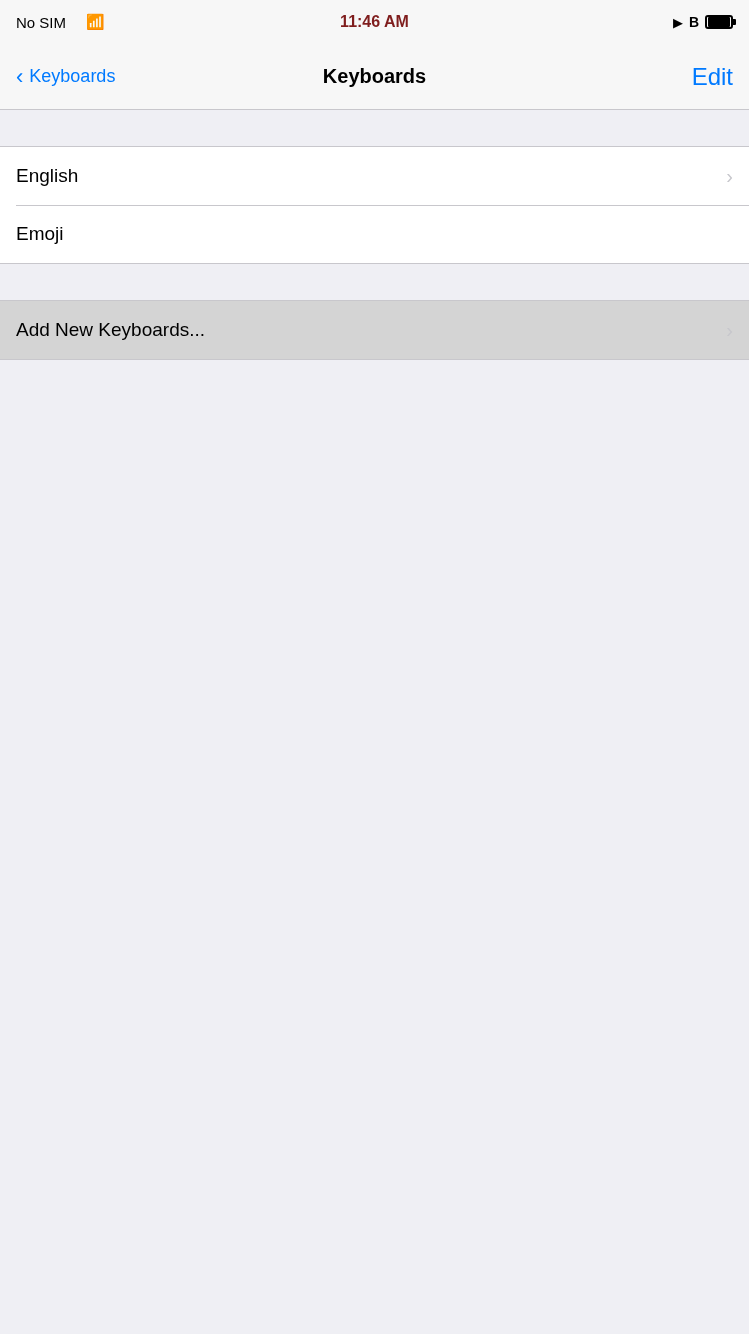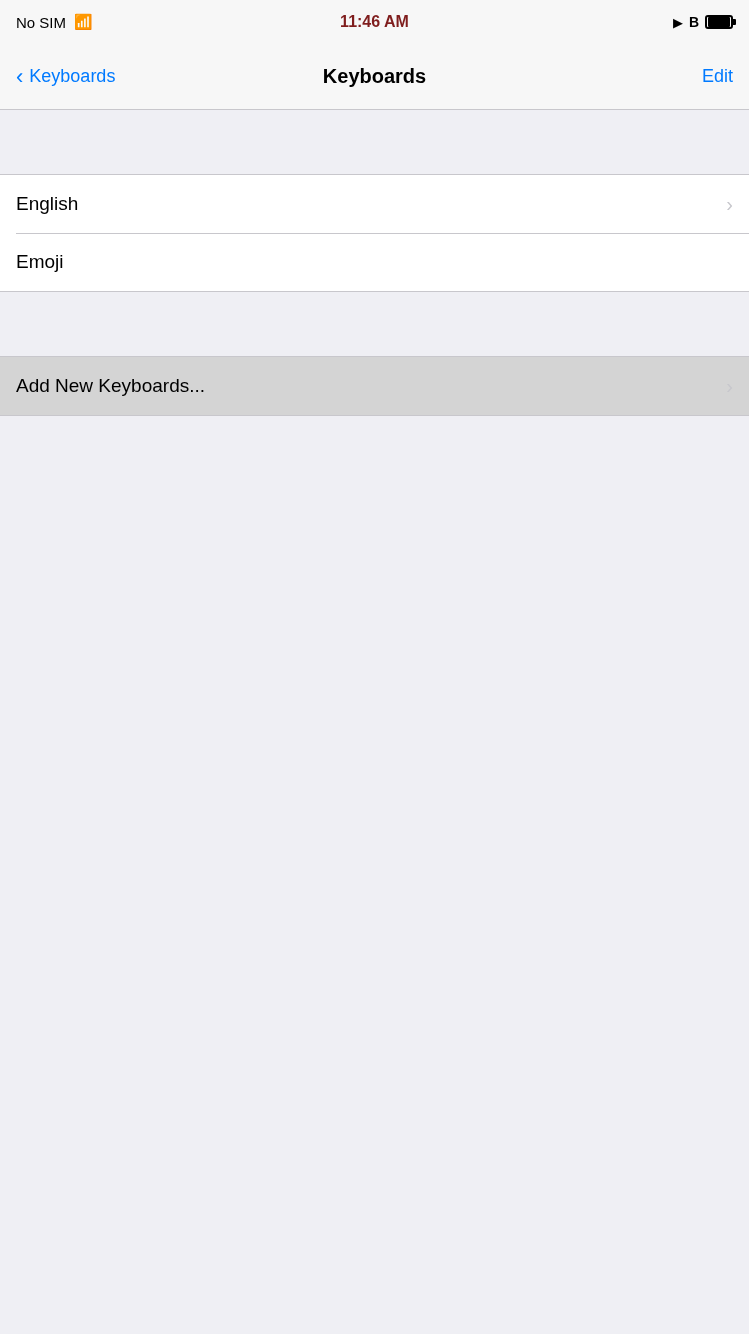--- a/index.html
+++ b/index.html
@@ -17,21 +17,21 @@
       display: flex;
       align-items: center;
       justify-content: space-between;
       height: 44px;
       padding: 0 16px;
       background-color: #f7f7f7;
     }
     .status-bar-left {
       display: flex;
       align-items: center;
-      gap: 8px;
+      gap: 20px;
       font-size: 15px;
       font-weight: 500;
       color: #000;
     }
     .status-bar-center {
       font-size: 16px;
       font-weight: 600;
       color: #7f1d1d;
       position: absolute;
       left: 50%;
@@ -96,36 +96,35 @@
     .nav-title {
       font-size: 20px;
       font-weight: 600;
       color: #000;
       position: absolute;
       left: 50%;
       transform: translateX(-50%);
     }
     .nav-edit {
       color: #007aff;
-      font-size: 18px;
+      font-size: 24px;
       cursor: pointer;
     }
 
     
     .section-gap {
       height: 36px;
       background-color: #efeff4;
     }
 
     
     .list-section {
       background-color: #fff;
       border-top: 1px solid #c8c7cc;
       border-bottom: 1px solid #c8c7cc;
-      margin-top: 28px;
     }
 
     .list-item {
       display: flex;
       align-items: center;
       justify-content: space-between;
       padding: 0 16px;
       height: 58px;
       background-color: #fff;
       cursor: pointer;

